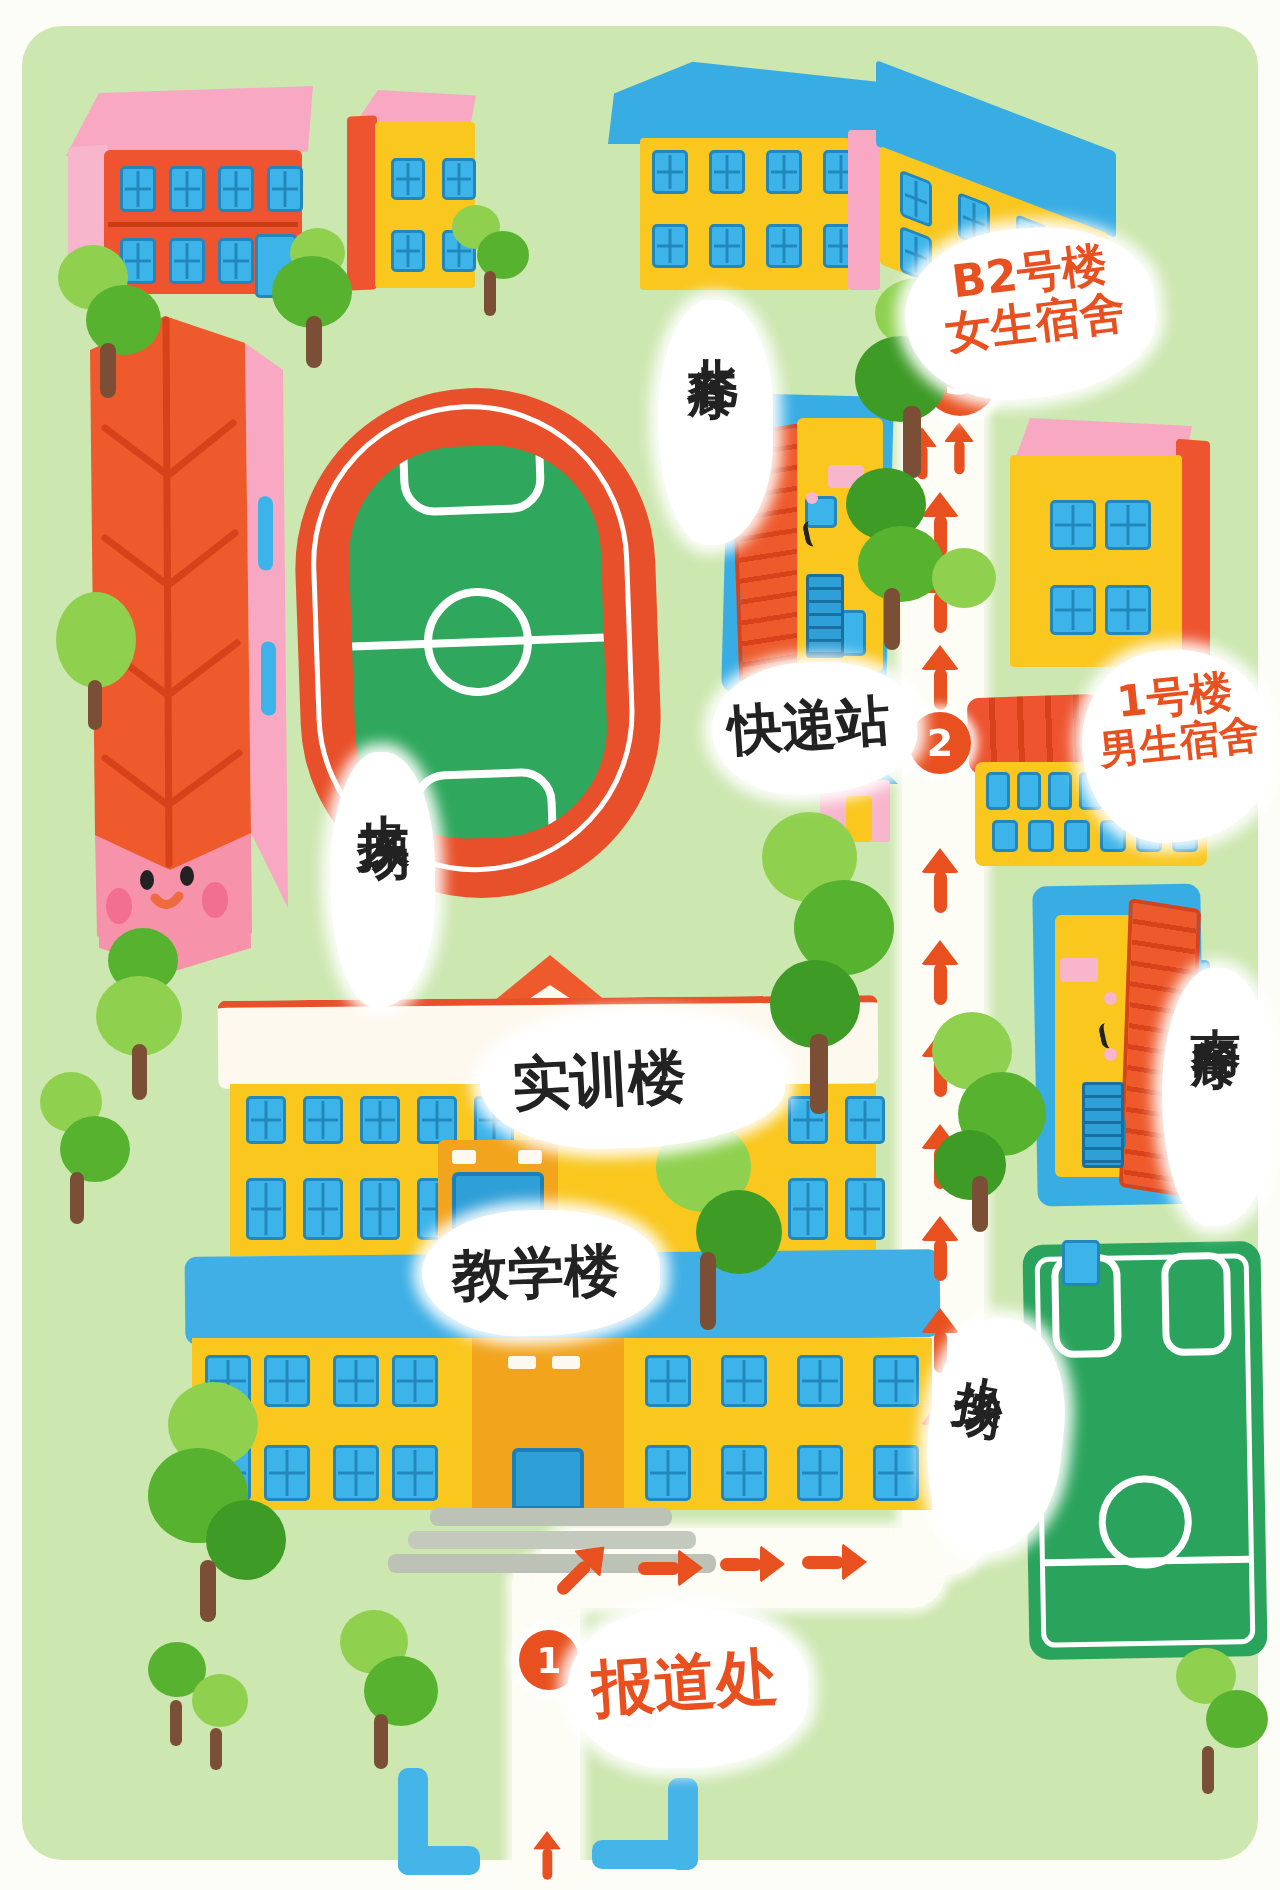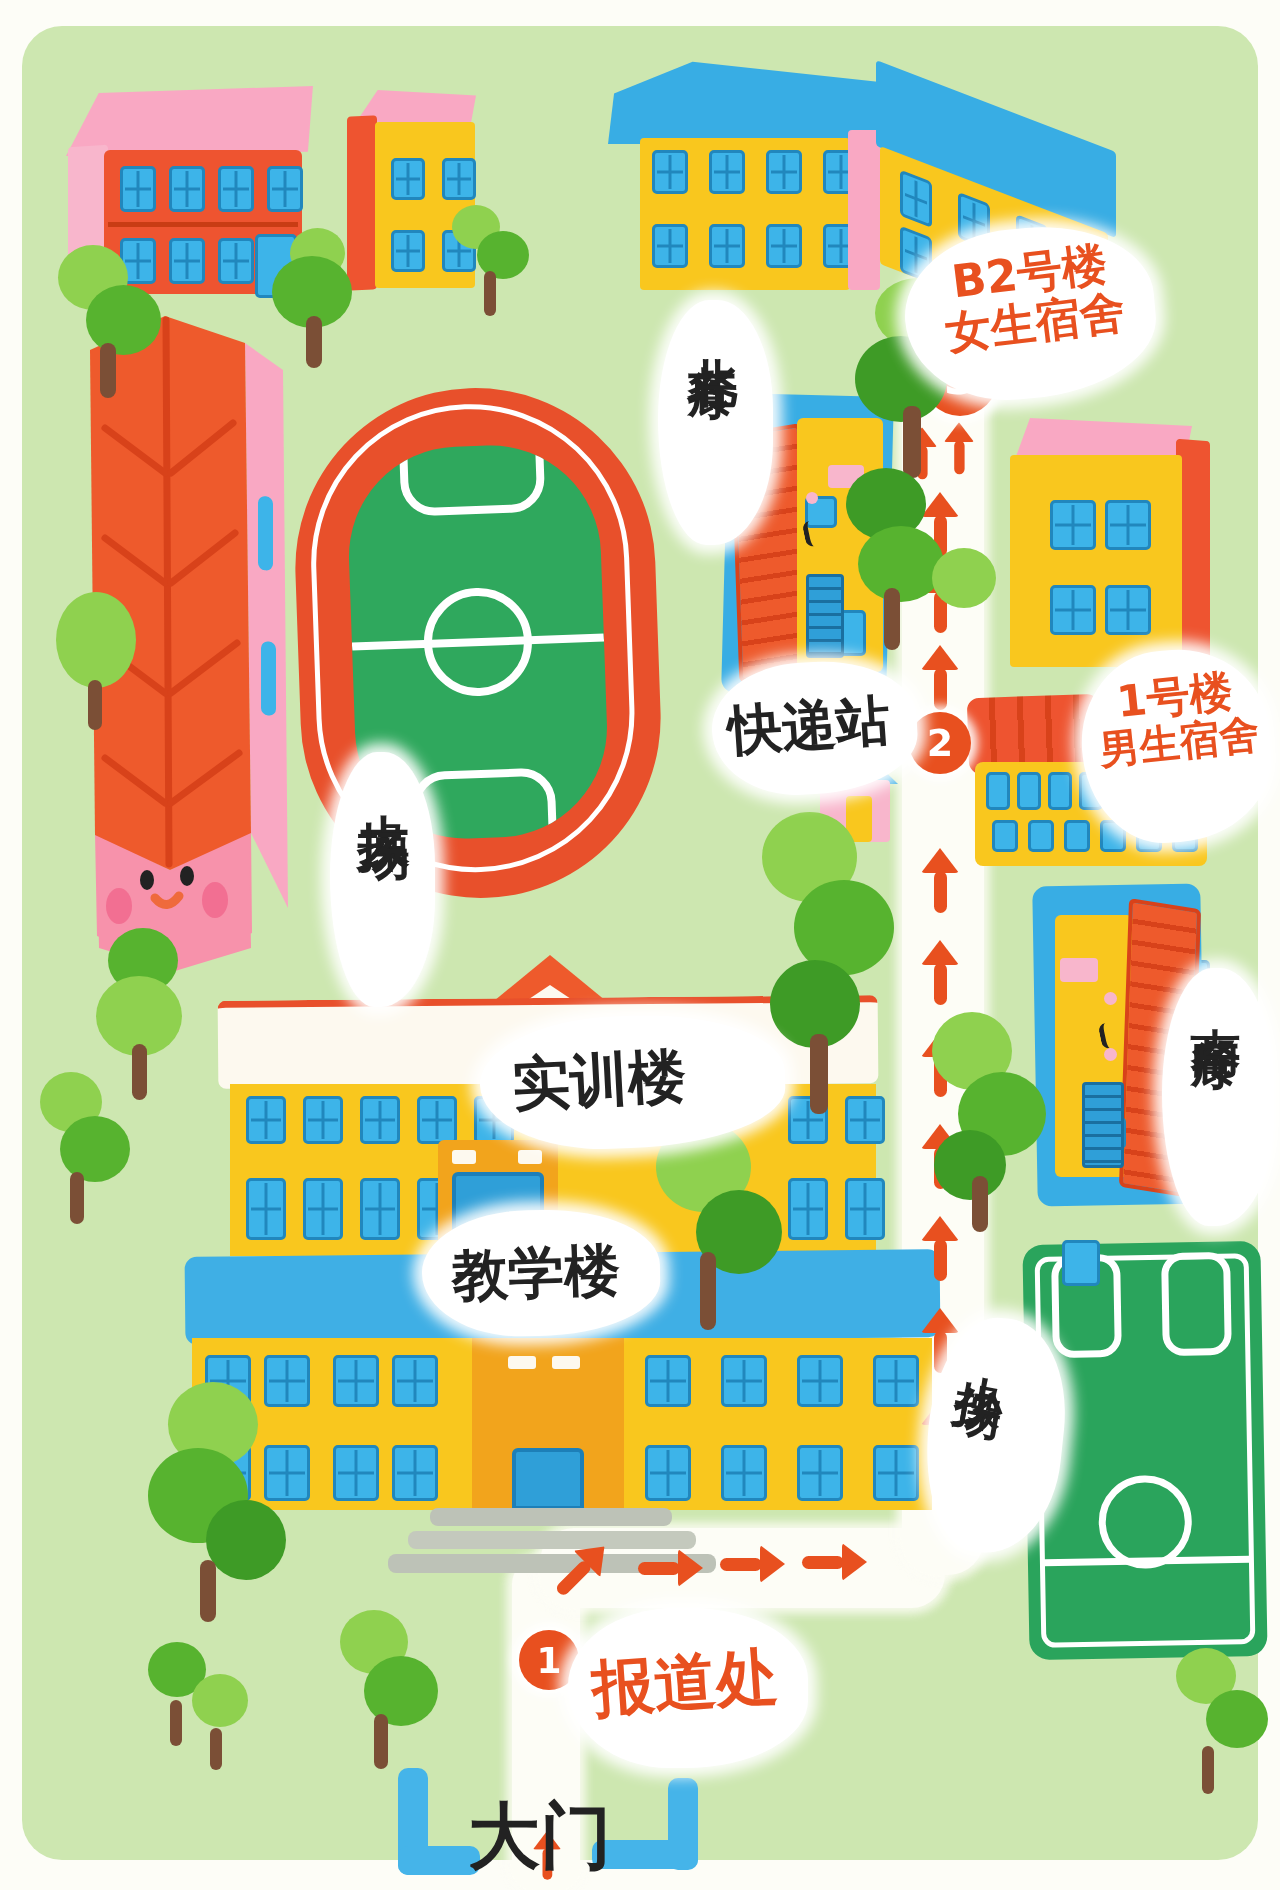--- a/index.html
+++ b/index.html
@@ -502,14 +502,13 @@
 
   <div class="cloud" style="left:480px;top:1016px;width:305px;height:132px;transform:rotate(-2deg);"></div>
   <div class="lab" style="left:512px;top:1048px;font-size:58px;transform:rotate(-3deg);">实训楼</div>
 
   <div class="cloud" style="left:422px;top:1210px;width:238px;height:126px;transform:rotate(-1deg);"></div>
   <div class="lab" style="left:452px;top:1242px;font-size:56px;transform:rotate(-2deg);">教学楼</div>
 
   <div class="cloud" style="left:568px;top:1608px;width:240px;height:160px;"></div>
   <div class="lab orange" style="left:592px;top:1648px;font-size:62px;transform:rotate(-4deg);">报道处</div>
 
-  <div class="lab" style="left:468px;top:1796px;font-size:72px;">大门</div>
 </div>
 
 </body></html>

